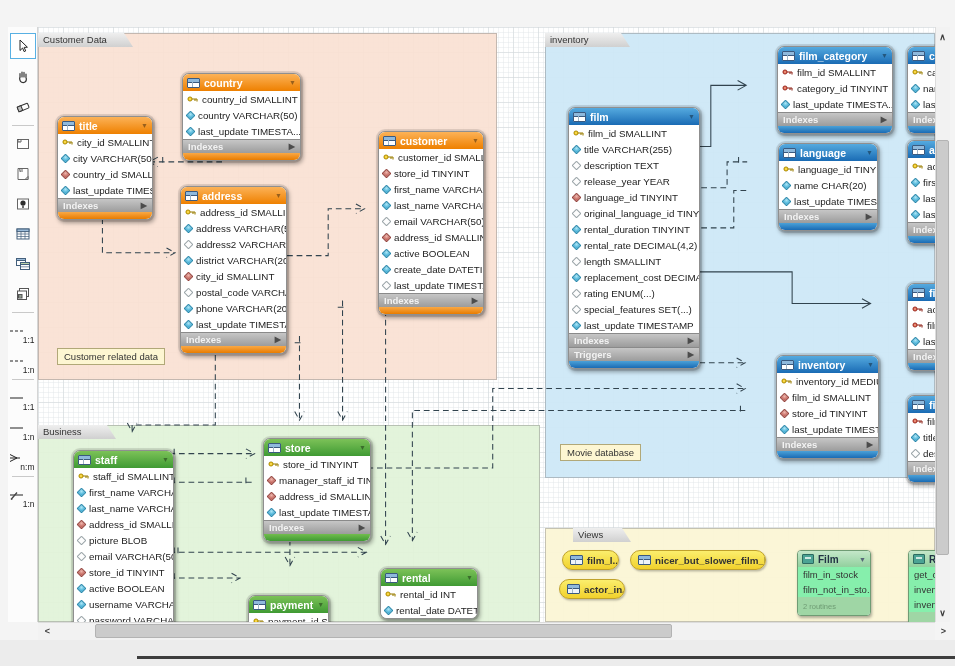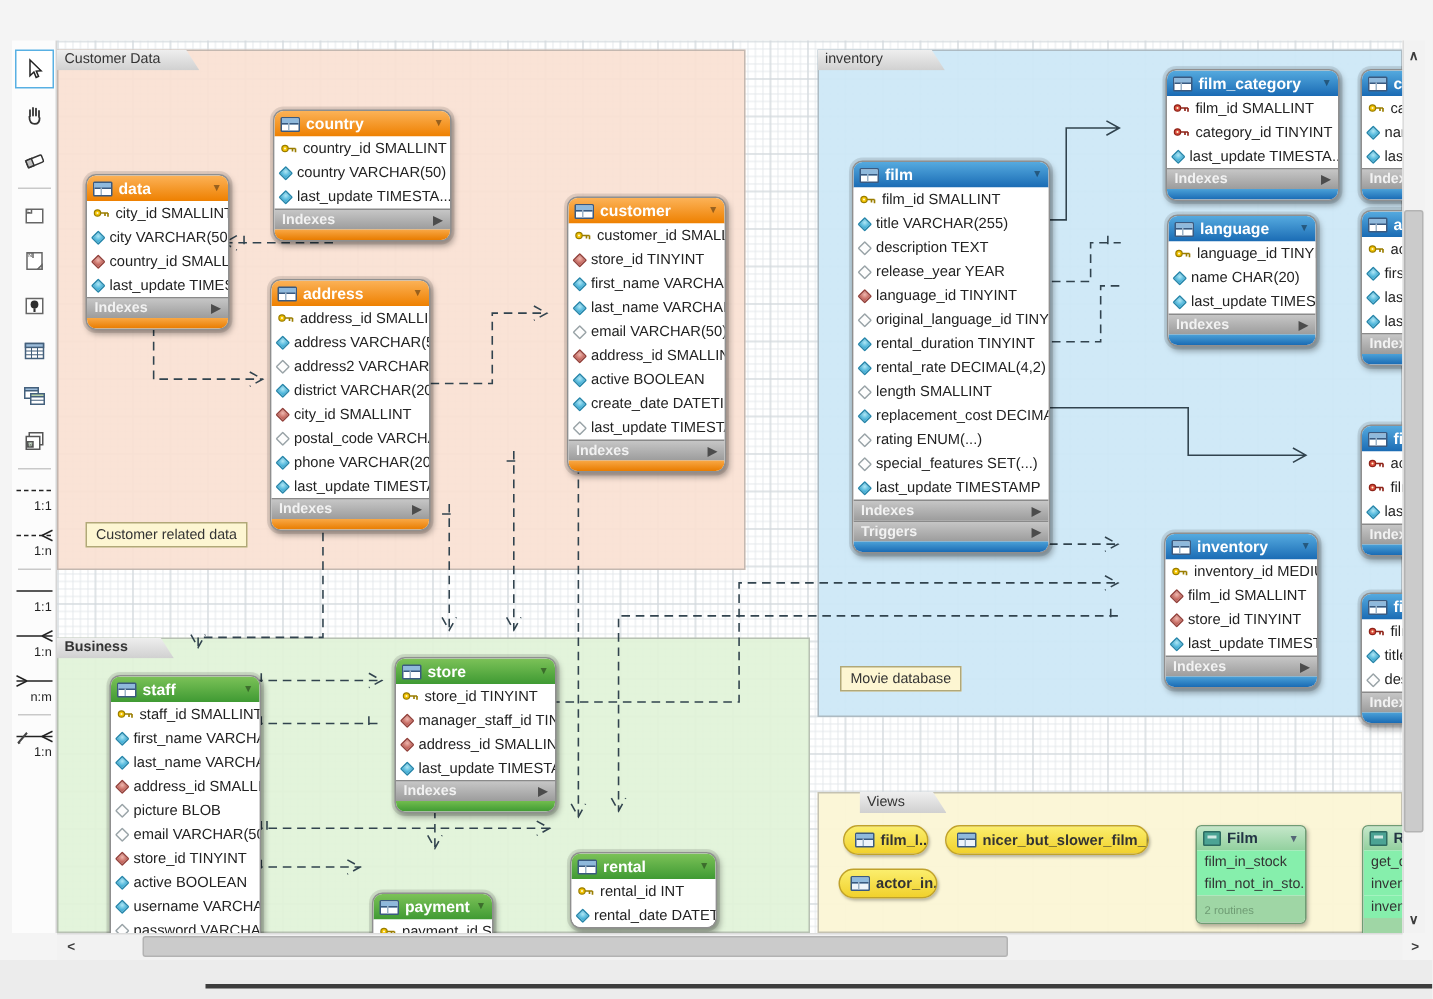--- a/index.html
+++ b/index.html
@@ -15,21 +15,21 @@
     background-size:4px 4px; }
 
   
   #toolbar { position:absolute; left:8px; top:27px; width:30px; height:595px;
     background:#fcfcfc; border-right:1px solid #d5d5d5; display:flex; flex-direction:column;
     align-items:center; padding-top:3px; }
   .tool { width:24px; height:24px; display:flex; align-items:center; justify-content:center;
     margin:3px 0; }
   .tool.selected { border:1px solid #58b0e3; background:#fff; width:26px; height:26px; }
   .tool-sep { width:22px; border-top:1px solid #c9c9c9; margin:3px 0; }
-  .rel-tool { width:28px; height:26px; margin:2px 0; display:flex; flex-direction:column;
+  .rel-tool { width:28px; height:26px; margin:2px 0; display:flex; flex-direction:row;
     align-items:center; justify-content:center; }
   .rel-tool .lbl { font-size:8.5px; color:#222; line-height:8px; align-self:flex-end; padding-right:2px;}
 
   
   #canvas { position:absolute; left:38px; top:27px; width:897px; height:595px; overflow:hidden;
     background-color:#ffffff;
     background-image:
       linear-gradient(to right, rgba(210,216,220,.55) 1px, transparent 1px),
       linear-gradient(to bottom, rgba(210,216,220,.55) 1px, transparent 1px),
       linear-gradient(to right, rgba(228,232,235,.5) 1px, transparent 1px),
@@ -231,21 +231,21 @@
 
   <div id="canvas">
     <div id="layers-holder">
         <div class="layer" style="left: 0px; top: 6px; width: 459px; height: 347px; background: rgba(250, 225, 211, 0.92); border: 1px solid rgba(130, 130, 130, 0.45);">
           <div class="layer-tab" style="left: -1px; top: -1px; width: 95px;">Customer Data</div>
         </div>
         <div class="layer" style="left: 507px; top: 6px; width: 390px; height: 445px; background: rgba(205, 232, 247, 0.94); border: 1px solid rgba(130, 130, 130, 0.45);">
           <div class="layer-tab" style="left: -1px; top: -1px; width: 85px;">inventory</div>
         </div>
         <div class="layer" style="left: 0px; top: 398px; width: 502px; height: 197px; background: rgba(225, 243, 216, 0.92); border: 1px solid rgba(130, 130, 130, 0.45);">
-          <div class="layer-tab" style="left: -1px; top: -1px; width: 78px; font-weight: bold;">Business</div>
+          <div class="layer-tab" style="left: -1px; top: -1px; width: 78px;">Business</div>
         </div>
         <div class="layer" style="left: 507px; top: 501px; width: 390px; height: 94px; background: rgba(251, 246, 213, 0.96); border: 1px solid rgba(130, 130, 130, 0.45);">
           <div class="layer-tab" style="left: -1px; top: -1px; width: 58px; margin-left: 28px;">Views</div>
         </div>
       </div>
     <svg id="conn-svg" width="897" height="595" viewBox="38 27 935 622">
         <path d="M153,168 H230 V137 M162,163 L153,168 L162,173 M167,163 V173 M225,146 H235" fill="none" stroke="#31434e" stroke-width="1.1" stroke-dasharray="6,4"></path>
         <path d="M104,217 V263 H180 M171,258 L180,263 L171,268 M99,225 H109" fill="none" stroke="#31434e" stroke-width="1.1" stroke-dasharray="6,4"></path>
         <path d="M287,266 H340 V217 H378 M369,212 L378,217 L369,222 M293,261 V271" fill="none" stroke="#31434e" stroke-width="1.1" stroke-dasharray="6,4"></path>
         <path d="M700,152 H740 V88 H777 M768,83 L777,88 L768,93 M705,147 V157 M709,147 V157" fill="none" stroke="#31434e" stroke-width="1.1"></path>
@@ -292,21 +292,21 @@
           </div>
           <div class="tbl-footer">
             <span>Indexes</span>
             <span class="arr">▶</span>
           </div>
           <div class="strip-orange"></div>
         </div>
         <div class="tbl" style="left: 19px; top: 89px; width: 96px;">
           <div class="tbl-header hdr-orange">
             <span class="mini-table-icon"></span>
-            <span>data</span>
+            <span>title</span>
             <span class="caret">▼</span>
           </div>
           <div class="tbl-row">
             <svg width="11" height="10" viewBox="0 0 11 10" style="flex:none">
               <circle cx="3" cy="5" r="2.1" fill="#f2c200" stroke="#9a7d00" stroke-width="0.8"></circle>
               <path d="M5,5 H10 M8,5 V7 M10,5 V7.5" stroke="#9a7d00" stroke-width="1.1" fill="none"></path>
               <circle cx="3" cy="5" r="0.7" fill="#fff8d0"></circle>
             </svg>
             <span>city_id SMALLINT</span>
           </div>

